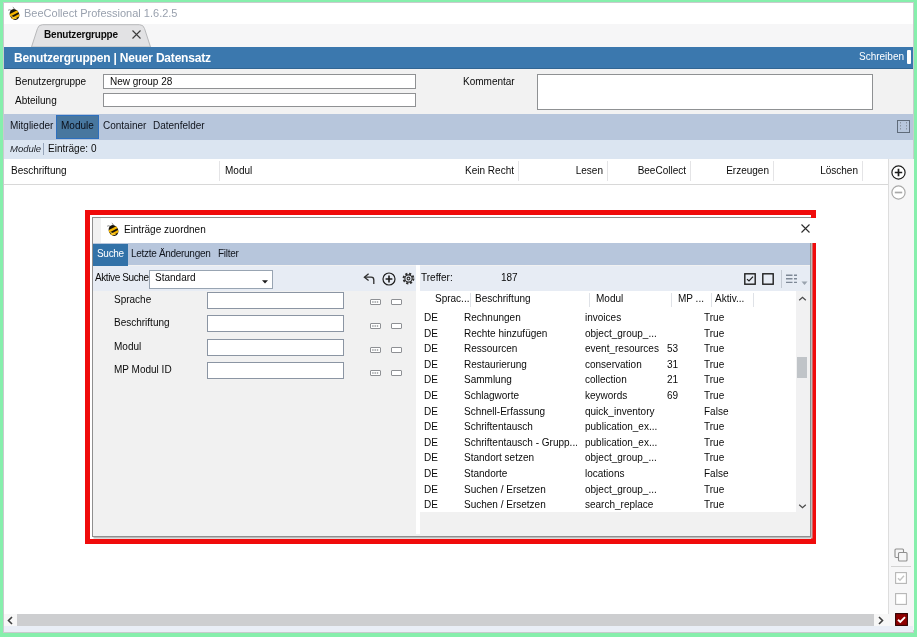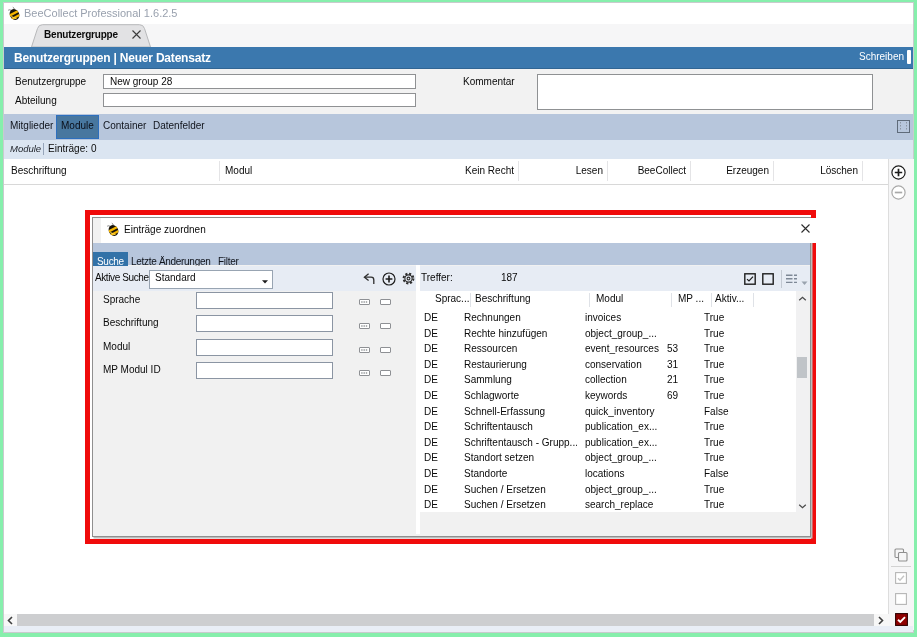--- a/index.html
+++ b/index.html
@@ -39,28 +39,28 @@
   #hscroll-thumb{position:absolute;left:13px;top:0px;width:857px;height:12px;background:#cdced0;}
   #bottom-strip{left:0;top:623px;width:100%;height:6px;background:#e9eef6;}
   
   #red-frame{left:85px;top:210px;width:731px;height:334px;border:5px solid #f00b0b;background:#fff;box-sizing:border-box;}
   #dlg{position:absolute;left:2px;top:2px;width:717px;height:318px;border:1px solid #8f8f8f;background:#f1f1f1;
        box-shadow:1.5px 1.5px 0 #bcbcbc;}
   #dlg-titlebar{left:8px;top:0;width:100%;height:25px;background:#fff;}
   #dlg-title{left:23px;top:6px;}
   #dlg-close{right:7px;top:5px;width:11px;height:11px;}
   #dlg-tabbar{left:0;top:25px;width:100%;height:22px;background:#b7c6dc;}
-  .dlg-tab{position:absolute;top:9px;height:22px;color:#10141c;}
+  .dlg-tab{position:absolute;top:1px;height:22px;color:#10141c;}
   .dlg-tab span{display:block;padding:4px 4px 0 4px;letter-spacing:-0.3px;}
   #dlg-tab-sel{background:#3272a8;color:#fff;}
   #dlg-toolbar{left:0;top:48px;width:100%;height:25px;background:#e7ecf4;}
   #combo{position:absolute;left:56px;top:4px;width:122px;height:17px;background:#fff;border:1px solid #98a4b2;}
   #combo .val{position:absolute;left:5px;top:1px;}
   #dlg-body{left:0;top:73px;width:100%;height:221px;}
-  #dlg-left{position:absolute;left:7px;top:0;width:323px;height:221px;background:#f1f1f1;}
+  #dlg-left{position:absolute;left:18px;top:0;width:323px;height:221px;background:#f1f1f1;}
   #dlg-split{position:absolute;left:323px;top:-26px;width:4px;height:269px;background:#fff;z-index:3;}
   #dlg-right{position:absolute;left:327px;top:0;width:388px;height:221px;background:#fff;}
   .sf-label{position:absolute;left:3px;}
   .sf-input{position:absolute;left:96px;width:135px;height:15px;background:#fff;border:1px solid #8b95a3;}
   .mini-btn{position:absolute;width:9px;height:4px;border:1px solid #8e9094;border-radius:1px;background:#fff;}
   .mini-btn svg{display:block;position:absolute;left:0;top:0;}
   .dth{position:absolute;top:2px;color:#0a0a0a;}
   .dth-sep{position:absolute;top:2px;height:14px;width:1px;background:#dfe2e7;}
   .dtr{position:absolute;left:0;width:376px;height:15.6px;}
   .dtc{position:absolute;top:4px;white-space:nowrap;overflow:hidden;}

